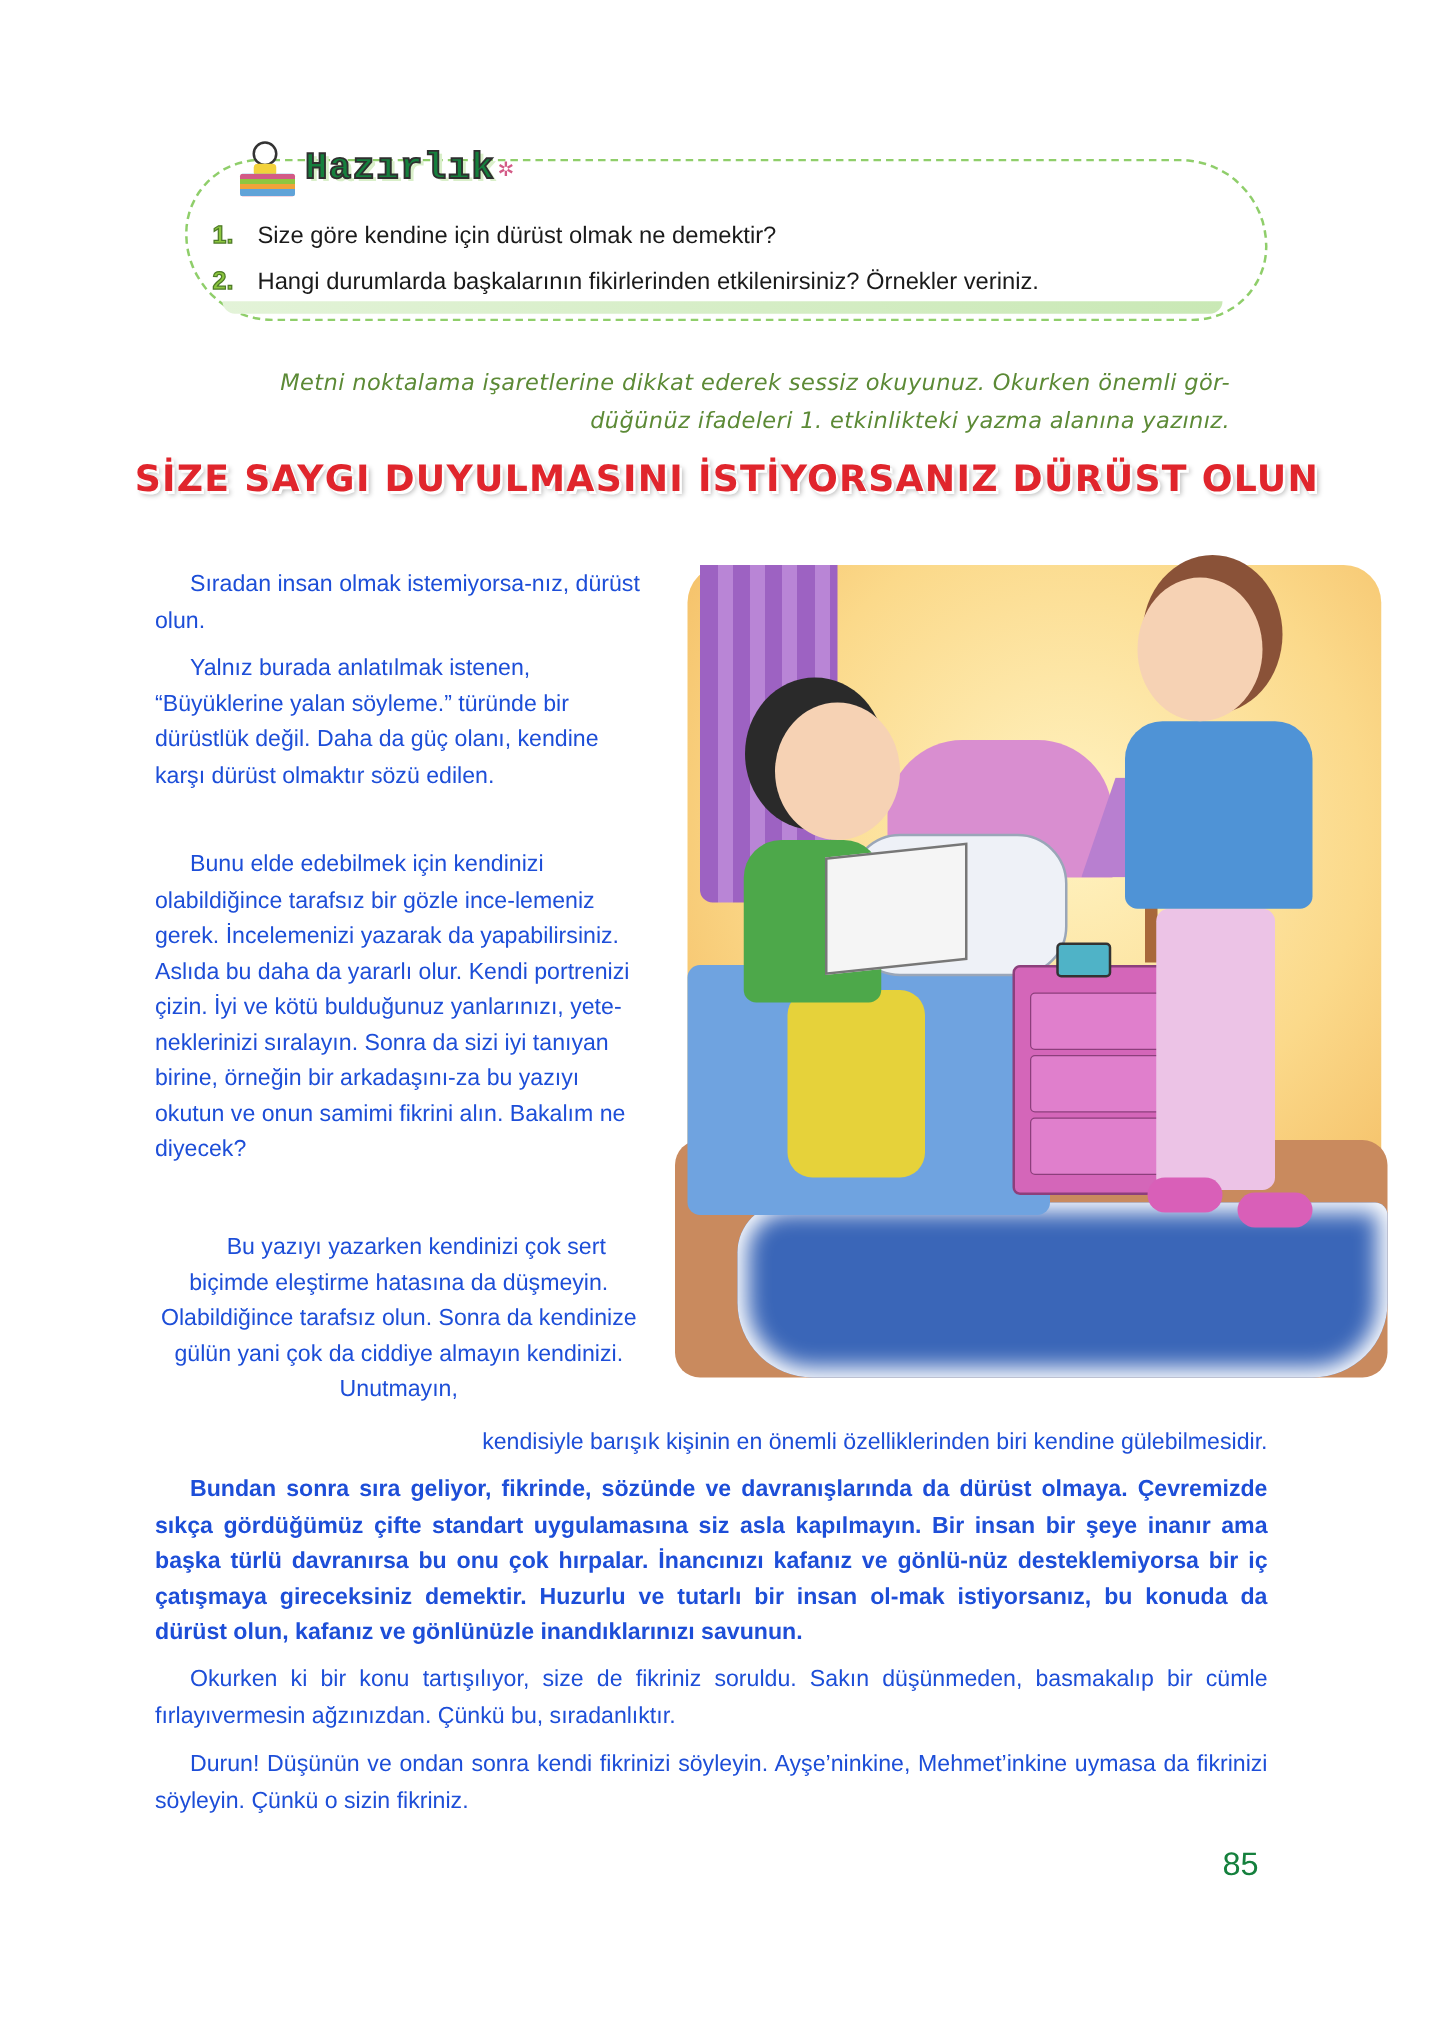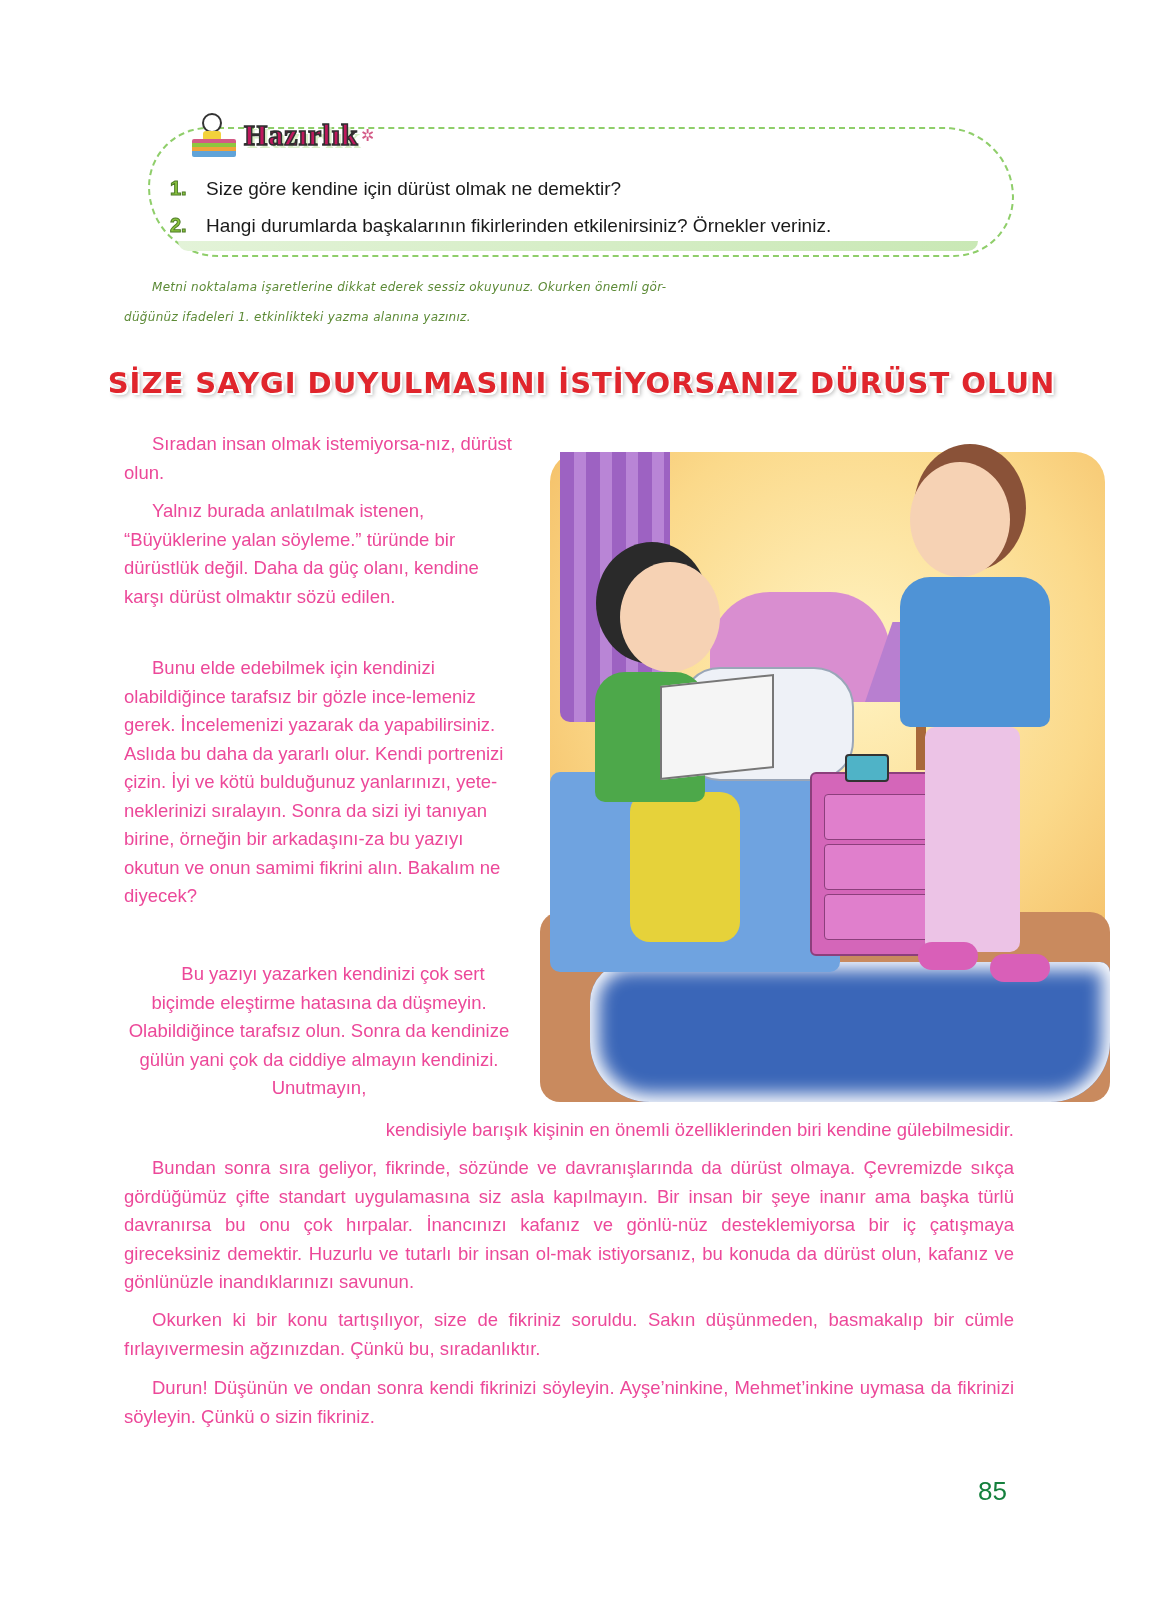--- a/index.html
+++ b/index.html
@@ -13,42 +13,42 @@
     .prep-swoosh { position: absolute; left: 30px; top: 128px; width: 800px; height: 10px;
                    background: linear-gradient(to right, #e3f3d8, #c9e8b5); border-radius: 0 0 40px 40px; }
     .prep-label { position: absolute; left: 40px; top: 0px; display: flex; align-items: center; gap: 4px; }
     .kid-icon { width: 52px; height: 44px; position: relative; }
     .kid-head { position: absolute; left: 14px; top: 0; width: 20px; height: 20px; border-radius: 50%;
                 background: #fff; border: 2px solid #333; box-sizing: border-box; }
     .kid-body { position: absolute; left: 15px; top: 18px; width: 18px; height: 10px; background: #f3d23b; border-radius: 3px; }
     .books { position: absolute; left: 4px; top: 26px; width: 44px; height: 18px;
              background: repeating-linear-gradient(to bottom, #d35a86 0 4px, #8ec63f 4px 8px, #f0a33a 8px 12px, #60a3d8 12px 18px);
              border-radius: 2px; }
-    .prep-title { font-family: Liberation Serif, serif; font-weight: bold; font-size: 30px; color: #be185d;
+    .prep-title { font-family: Liberation Mono, monospace; font-weight: bold; font-size: 30px; color: #15803d;
                   -webkit-text-stroke: 1.5px #2f2f2f; letter-spacing: 1px;
                   text-shadow: 0 0 0 #fff, 3px 3px 0 #d9efc9; }
     .prep-star { color: #d35a86; font-size: 16px; margin-left: -2px; }
     .prep-q { position: absolute; left: 22px; font-family: "Liberation Sans", sans-serif; font-size: 19px;
               color: #1a1a1a; display: flex; align-items: baseline; gap: 6px; }
     .prep-q.q1 { top: 64px; }
     .prep-q.q2 { top: 101px; }
     .q-num { font-weight: bold; font-size: 20px; color: #8cc63f; -webkit-text-stroke: 1px #4d7a27; width: 30px; }
 
     
-    .instruction { position: absolute; left: 124px; top: 272px; width: 860px; font-family: "DejaVu Sans", sans-serif;
-                   font-style: italic; font-size: 12px; line-height: 30px; color: #5c8a36; letter-spacing: 0.3px; }
+    .instruction { position: absolute; left: 124px; top: 292px; width: 860px; font-family: "DejaVu Sans", sans-serif;
+                   font-style: italic; font-size: 18px; line-height: 30px; color: #5c8a36; letter-spacing: 0.3px; text-align: right; }
     .instruction .indent { display: inline-block; width: 28px; }
 
     
     .story-title { position: absolute; left: 0; top: 366px; width: 1163px; text-align: center;
                    font-family: "DejaVu Sans", sans-serif; font-size: 29px; font-weight: bold; color: #e0252c;
                    letter-spacing: 1px; text-shadow: 2px 2px 0 #ffffff, 3px 3px 4px rgba(0,0,0,0.28); }
 
     
-    .para { position: absolute; font-family: "Liberation Sans", sans-serif; font-size: 18.5px; line-height: 28.5px; color: #ec4899; }
+    .para { position: absolute; font-family: "Liberation Sans", sans-serif; font-size: 18.5px; line-height: 28.5px; color: #1d4ed8; margin-top: 23px; }
     .para .ind { display: inline-block; width: 28px; }
     .col { left: 124px; width: 390px; }
     .full { left: 124px; width: 890px; text-align: justify; }
 
     
     .illus { position: absolute; left: 520px; top: 442px; width: 600px; height: 665px; overflow: hidden; }
     .wall { position: absolute; left: 30px; top: 10px; width: 555px; height: 530px;
             background: radial-gradient(ellipse at 55% 40%, #fff3c2 0%, #fbd98a 55%, #f2b65a 100%); border-radius: 30px; }
     .curtain { position: absolute; left: 40px; top: 10px; width: 110px; height: 270px;
                background: repeating-linear-gradient(to right, #9d62c2 0 14px, #b985d6 14px 26px); border-radius: 0 0 50px 10px; }
@@ -141,21 +141,21 @@
 </div>
 <div class="para col" style="top:654px;">
   <span class="ind"></span><span>Bunu elde edebilmek için kendinizi olabildiğince tarafsız bir gözle ince-lemeniz gerek. İncelemenizi yazarak da yapabilirsiniz. Aslıda bu daha da yararlı olur. Kendi portrenizi çizin. İyi ve kötü bulduğunuz yanlarınızı, yete-neklerinizi sıralayın. Sonra da sizi iyi tanıyan birine, örneğin bir arkadaşını-za bu yazıyı okutun ve onun samimi fikrini alın. Bakalım ne diyecek?</span>
 </div>
 <div class="para col" style="top:960px;text-align:center;">
   <span class="ind"></span><span>Bu yazıyı yazarken kendinizi çok sert biçimde eleştirme hatasına da düşmeyin. Olabildiğince tarafsız olun. Sonra da kendinize gülün yani çok da ciddiye almayın kendinizi. Unutmayın,</span>
 </div>
 <div class="para full" style="top:1116px; text-align:right;">
   <span>kendisiyle barışık kişinin en önemli özelliklerinden biri kendine gülebilmesidir.</span>
 </div>
-<div class="para full" style="top:1154px;">
+<div class="para full" style="top:1154px;font-weight:bold;">
   <span class="ind"></span><span>Bundan sonra sıra geliyor, fikrinde, sözünde ve davranışlarında da dürüst olmaya. Çevremizde sıkça gördüğümüz çifte standart uygulamasına siz asla kapılmayın. Bir insan bir şeye inanır ama başka türlü davranırsa bu onu çok hırpalar. İnancınızı kafanız ve gönlü-nüz desteklemiyorsa bir iç çatışmaya gireceksiniz demektir. Huzurlu ve tutarlı bir insan ol-mak istiyorsanız, bu konuda da dürüst olun, kafanız ve gönlünüzle inandıklarınızı savunun.</span>
 </div>
 <div class="para full" style="top:1306px;">
   <span class="ind"></span><span>Okurken ki bir konu tartışılıyor, size de fikriniz soruldu. Sakın düşünmeden, basmakalıp bir cümle fırlayıvermesin ağzınızdan. Çünkü bu, sıradanlıktır.</span>
 </div>
 <div class="para full" style="top:1374px;">
   <span class="ind"></span><span>Durun! Düşünün ve ondan sonra kendi fikrinizi söyleyin. Ayşe’ninkine, Mehmet’inkine uymasa da fikrinizi söyleyin. Çünkü o sizin fikriniz.</span>
 </div>
 
 <div class="page-number">85</div>

